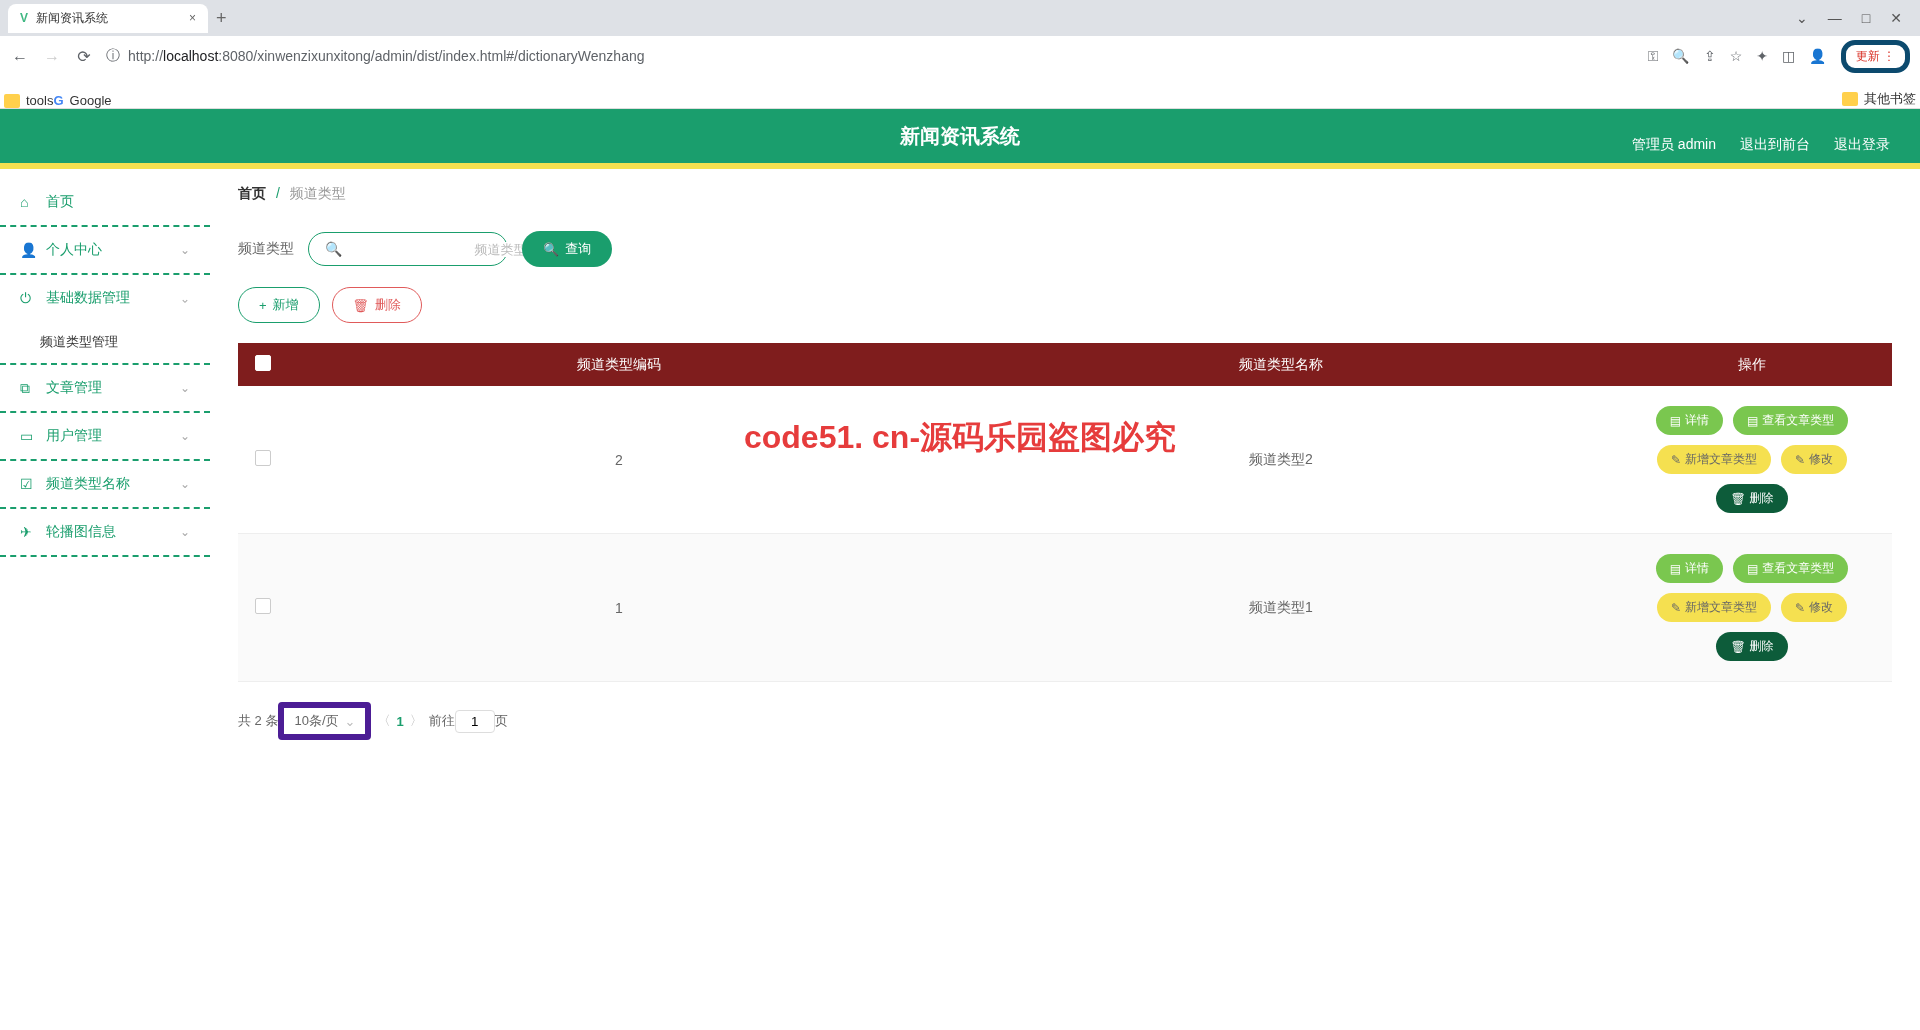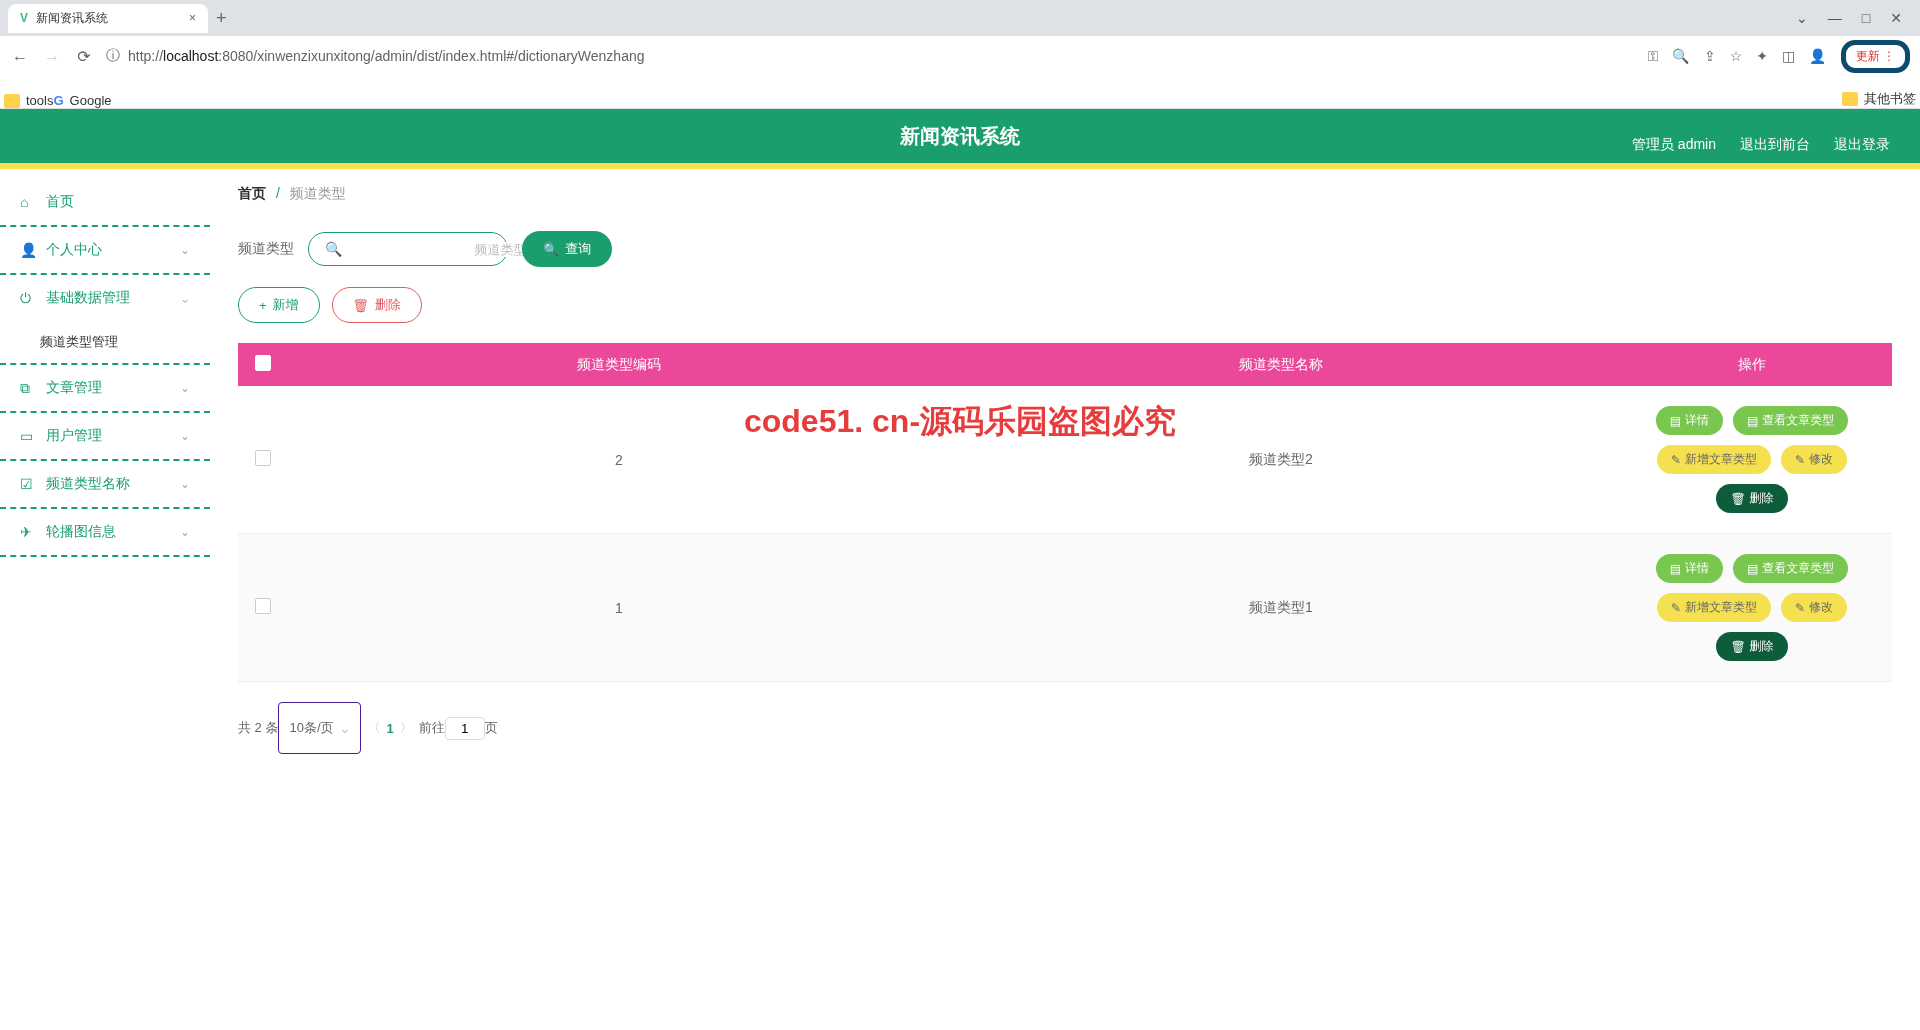--- a/index.html
+++ b/index.html
@@ -55,42 +55,42 @@
 .search-input input { border: none; outline: none; flex: 1; text-align: right; font-size: 13px; }
 .search-input input::placeholder { color: #bbb; }
 .btn { border-radius: 20px; padding: 8px 20px; cursor: pointer; display: inline-flex; align-items: center; gap: 6px; font-size: 13px; border: 1px solid transparent; }
 .btn-primary { background: #1a9e6d; color: #fff; }
 .btn-outline-green { border: 1px solid #1a9e6d; color: #1a9e6d; background: #fff; }
 .btn-outline-red { border: 1px solid #e05a5a; color: #e05a5a; background: #fff; }
 .action-row { display: flex; gap: 12px; margin-bottom: 20px; }
 
 
 .tbl { width: 100%; border-collapse: collapse; }
-.tbl th { background: #ec4899; color: #fff; font-weight: normal; padding: 12px 8px; font-size: 14px; }
+.tbl th { background: #7f1d1d; color: #fff; font-weight: normal; padding: 12px 8px; font-size: 14px; }
 .tbl th:first-child { width: 50px; }
 .tbl td { padding: 10px 8px; text-align: center; color: #666; border-bottom: 1px solid #eee; }
 .tbl tr.row-alt td { background: #fafafa; }
 .chk { width: 16px; height: 16px; border: 1px solid #ccc; background: #fff; display: inline-block; border-radius: 2px; }
 th .chk { border-color: #fff; }
 .op-cell { display: flex; flex-wrap: wrap; gap: 10px; justify-content: center; padding: 10px; }
 .pill { border-radius: 18px; padding: 6px 14px; font-size: 12px; cursor: pointer; display: inline-flex; align-items: center; gap: 4px; }
 .pill-green { background: #7ac74f; color: #fff; }
 .pill-green2 { background: #7ac74f; color: #fff; }
 .pill-yellow { background: #f5e050; color: #666; }
 .pill-dark { background: #0d5c3a; color: #fff; }
 
 
 .pager { display: flex; align-items: center; margin-top: 20px; color: #666; font-size: 13px; }
-.page-sel { border: 1px solid #4c1d95; border-radius: 4px; padding: 16px 10px; display: inline-flex; align-items: center; gap: 6px; }
+.page-sel { border: 6px solid #4c1d95; border-radius: 4px; padding: 4px 10px; display: inline-flex; align-items: center; gap: 6px; }
 .page-btn { color: #bbb; cursor: pointer; padding: 0 6px; }
 .page-num { color: #1a9e6d; font-weight: bold; }
 .page-input { width: 40px; border: 1px solid #ddd; border-radius: 4px; padding: 3px 6px; text-align: center; }
 
 
-.watermark-red { position: absolute; color: #e63c3c; font-size: 32px; font-weight: bold; font-family: "SimHei", sans-serif; left: 50%; transform: translateX(-50%); top: 400px; pointer-events: none; white-space: nowrap; }
+.watermark-red { position: absolute; color: #e63c3c; font-size: 32px; font-weight: bold; font-family: "SimHei", sans-serif; left: 50%; transform: translateX(-50%); top: 416px; pointer-events: none; white-space: nowrap; }
 </style>
 </head>
 <body>
 
 <div class="browser-chrome">
   <div class="tab-bar">
     <div class="tab">
       <span style="color:#41b883;font-weight:bold;">V</span>
       <span>新闻资讯系统</span>
       <span class="tab-close">×</span>

